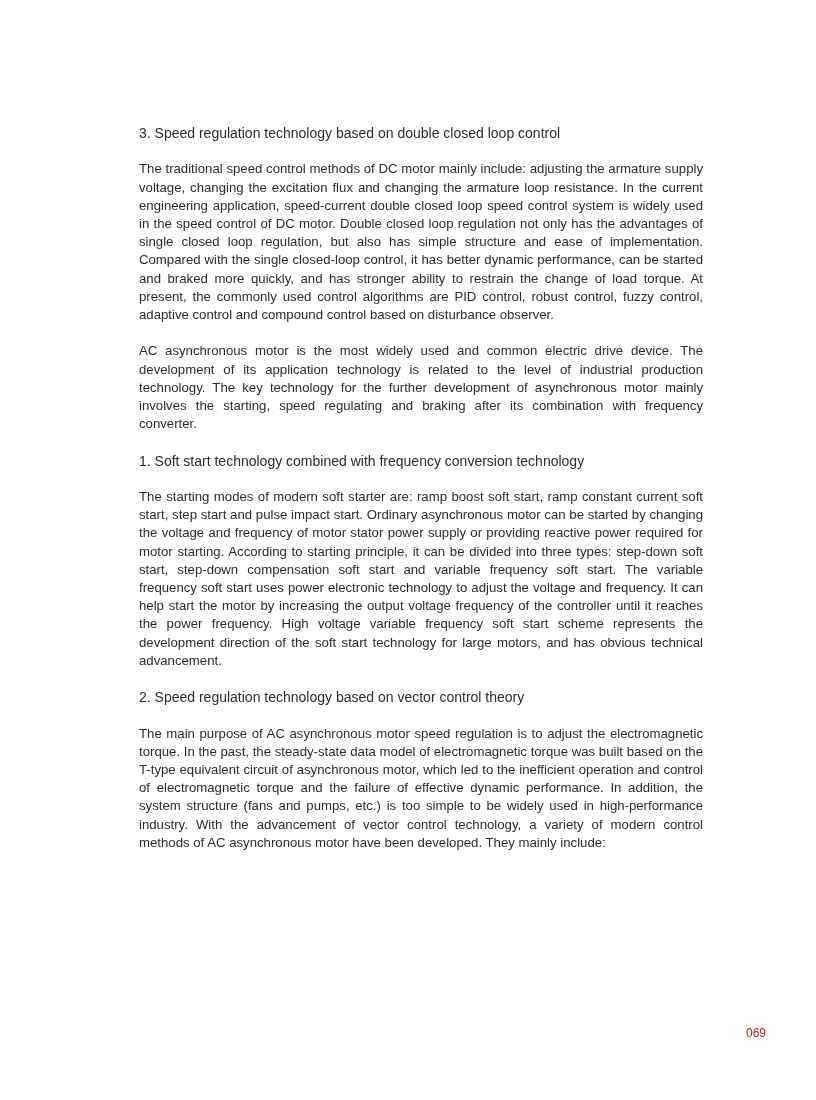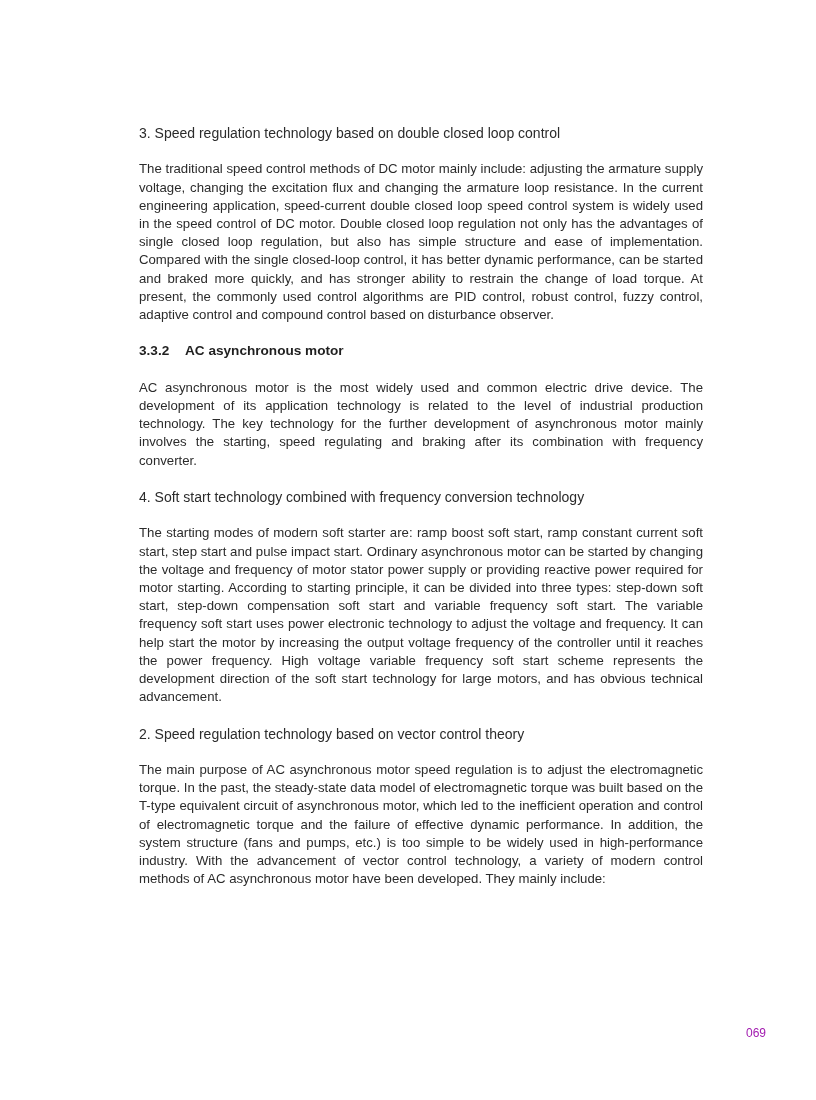--- a/index.html
+++ b/index.html
@@ -8,32 +8,29 @@
     position: absolute; left: 139px; top: 124px; width: 564px;
     font-family: "Liberation Sans", sans-serif;
     font-size: 13.2px; line-height: 18.2px; color: #2b2b2b;
   }
   .subhead { margin: 0 0 18.2px 0; font-size: 14px; }
   .para { margin: 0 0 18.2px 0; text-align: justify; }
   .section-title { margin: 0 0 18.2px 0; font-weight: bold; font-size: 13.6px; color: #1f1f1f; }
   .section-title .num { display: inline-block; width: 46px; }
   .page-number {
     position: absolute; left: 746px; top: 1026px;
-    font-family: "Liberation Sans", sans-serif; font-size: 12px; color: #a21caf;
+    font-family: "Liberation Sans", sans-serif; font-size: 12px; color: #b91c1c;
   }
 </style>
 </head>
 <body>
 
 <div class="page">
   <p class="subhead">3.  Speed regulation technology based on double closed loop control</p>
   <p class="para">The traditional speed control methods of DC motor mainly include: adjusting the armature supply voltage, changing the excitation flux and changing the armature loop resistance. In the current engineering application, speed-current double closed loop speed control system is widely used in the speed control of DC motor. Double closed loop regulation not only has the advantages of single closed loop regulation, but also has simple structure and ease of implementation. Compared with the single closed-loop control, it has better dynamic performance, can be started and braked more quickly, and has stronger ability to restrain the change of load torque. At present, the commonly used control algorithms are PID control, robust control, fuzzy control, adaptive control and compound control based on disturbance observer.</p>
-  <h3 class="section-title">
-    <span class="num">3.3.2</span><span>AC asynchronous motor</span>
-  </h3>
   <p class="para">AC asynchronous motor is the most widely used and common electric drive device. The development of its application technology is related to the level of industrial production technology. The key technology for the further development of asynchronous motor mainly involves the starting, speed regulating and braking after its combination with frequency converter.</p>
-  <p class="subhead">4.  Soft start technology combined with frequency conversion technology</p>
+  <p class="subhead">1.  Soft start technology combined with frequency conversion technology</p>
   <p class="para">The starting modes of modern soft starter are: ramp boost soft start, ramp constant current soft start, step start and pulse impact start. Ordinary asynchronous motor can be started by changing the voltage and frequency of motor stator power supply or providing reactive power required for motor starting. According to starting principle, it can be divided into three types: step-down soft start, step-down compensation soft start and variable frequency soft start. The variable frequency soft start uses power electronic technology to adjust the voltage and frequency. It can help start the motor by increasing the output voltage frequency of the controller until it reaches the power frequency. High voltage variable frequency soft start scheme represents the development direction of the soft start technology for large motors, and has obvious technical advancement.</p>
   <p class="subhead">2.  Speed regulation technology based on vector control theory</p>
   <p class="para">The main purpose of AC asynchronous motor speed regulation is to adjust the electromagnetic torque. In the past, the steady-state data model of electromagnetic torque was built based on the T-type equivalent circuit of asynchronous motor, which led to the inefficient operation and control of electromagnetic torque and the failure of effective dynamic performance. In addition, the system structure (fans and pumps, etc.) is too simple to be widely used in high-performance industry. With the advancement of vector control technology, a variety of modern control methods of AC asynchronous motor have been developed. They mainly include:</p>
 </div>
 
 <div class="page-number">069</div>
 
 </body></html>

